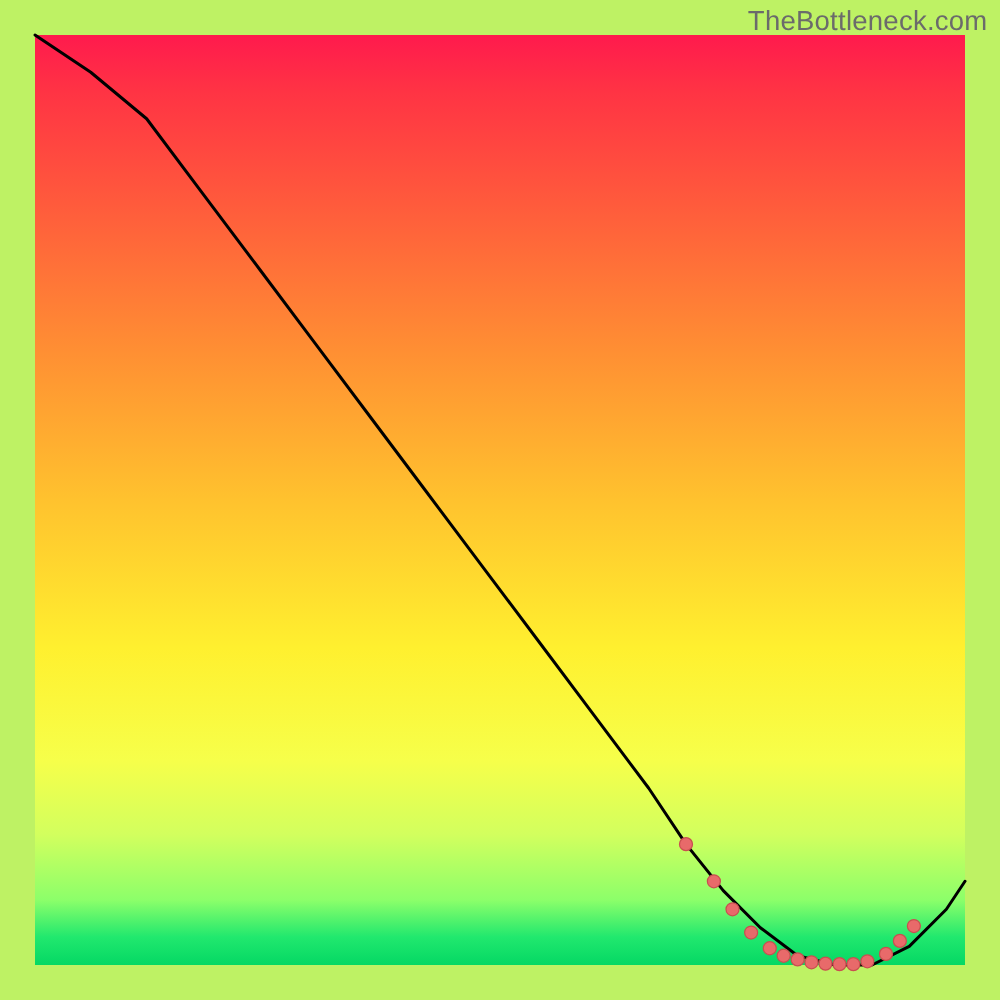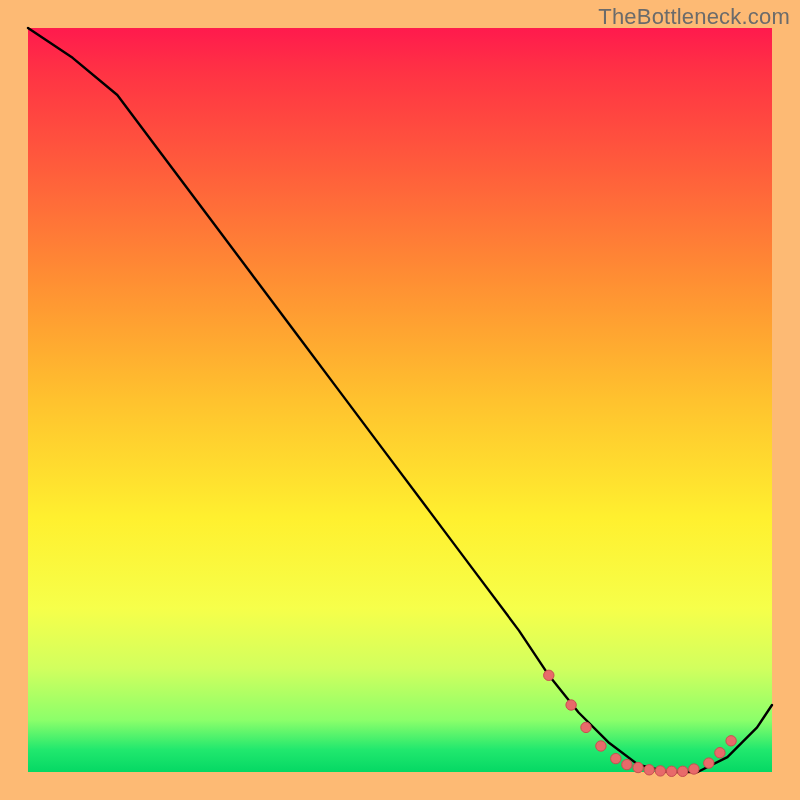--- a/index.html
+++ b/index.html
@@ -8,21 +8,21 @@
     width: 800px;
     height: 800px;
     background: #000;
     font-family: Arial, Helvetica, sans-serif;
     overflow: hidden;
   }
   .stage {
     position: relative;
     width: 800px;
     height: 800px;
-    background: #fdba74;
+    background: #bef264;
   }
   .plot {
     position: absolute;
     left: 28px;
     top: 28px;
     width: 744px;
     height: 744px;
     
     background: linear-gradient(
       to bottom,

